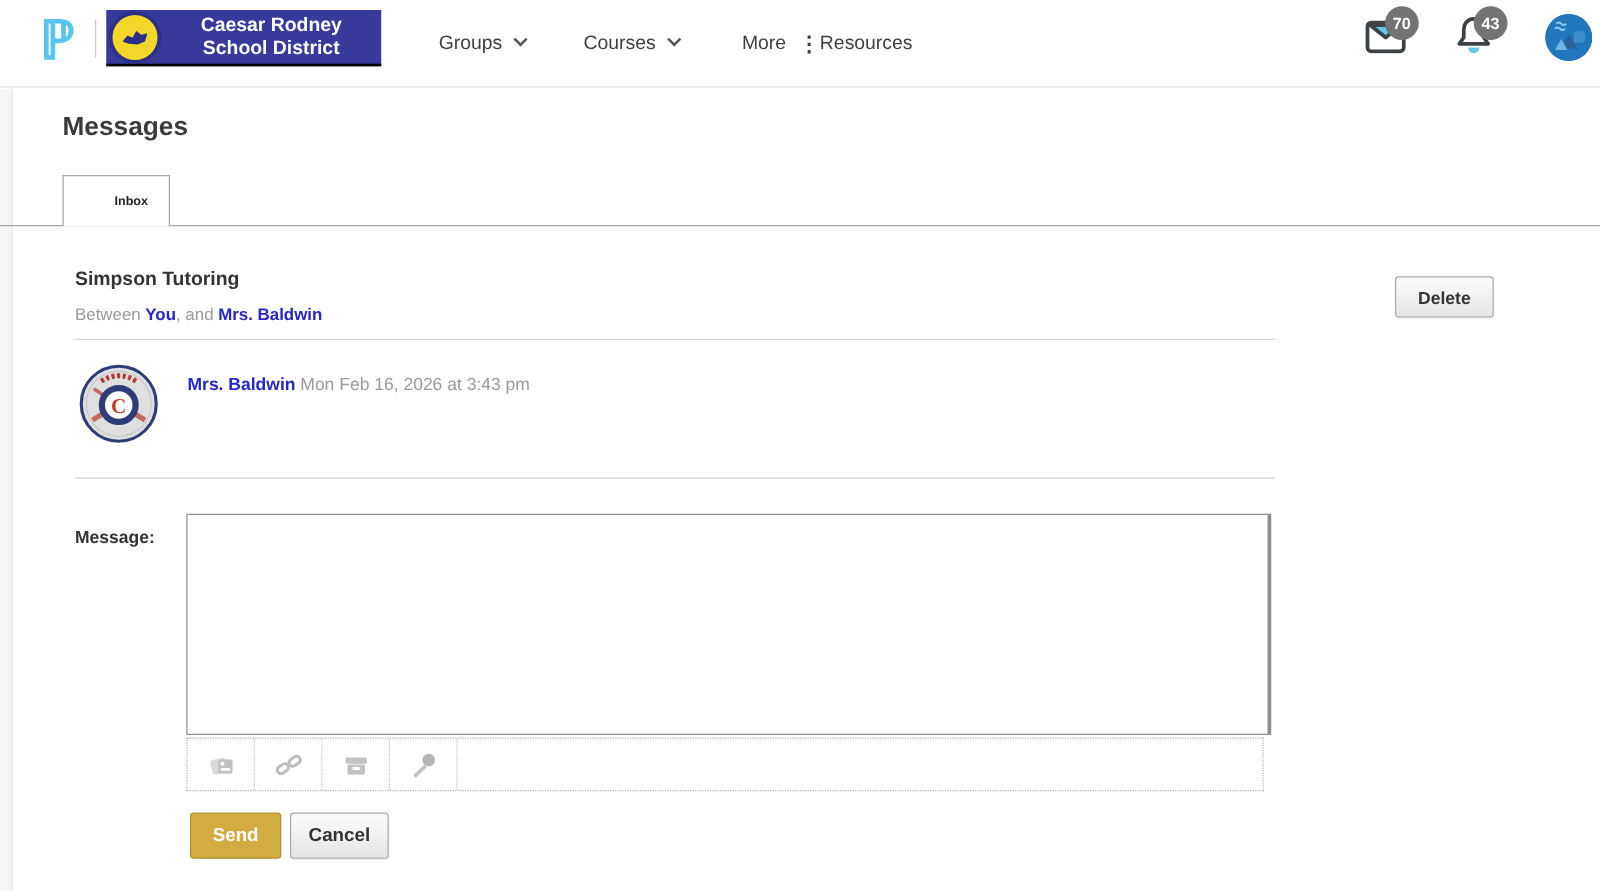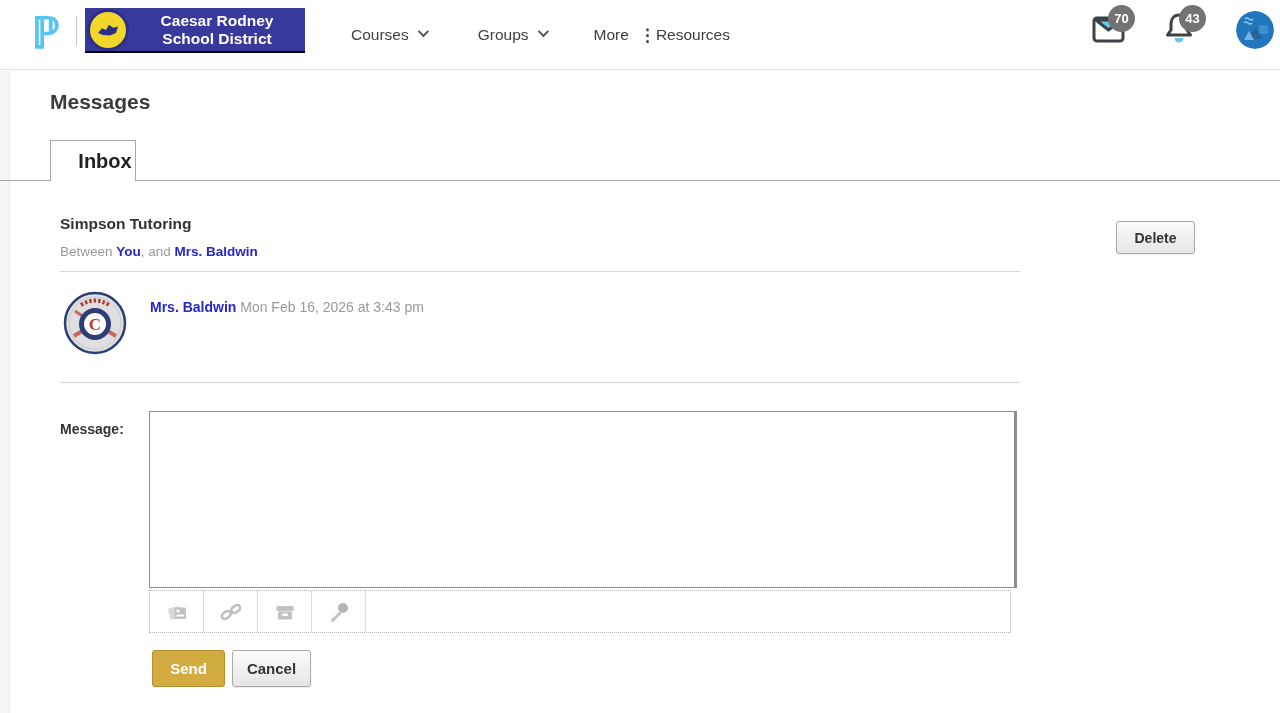--- a/index.html
+++ b/index.html
@@ -29,21 +29,21 @@
   .icon-wrap { position:absolute; cursor:pointer; }
   .badge { position:absolute; min-width:27px; height:27px; padding:0 5px; border-radius:14px; background:#737373; color:#fff;
            font-size:13px; font-weight:bold; display:flex; align-items:center; justify-content:center; }
   .avatar-btn { position:absolute; left:1236px; top:11px; width:38px; height:38px; border-radius:50%; overflow:hidden; cursor:pointer; }
 
   
   .left-strip { position:absolute; left:0; top:71px; width:10px; height:642px; background:#f5f5f5; border-right:1px solid #e9e9e9; }
   .page-title { position:absolute; left:50px; top:90px; font-size:21px; font-weight:bold; color:#3b3b3b; }
 
   .tabline { position:absolute; left:0; top:180px; width:1280px; height:1px; background:#a8a8a8; }
-  .tab { position:absolute; display:flex; align-items:center; justify-content:center; font-size:20px; font-weight:bold; cursor:pointer;padding-left:24px; }
+  .tab { position:absolute; display:flex; align-items:center; justify-content:center; font-size:10px; font-weight:bold; cursor:pointer;padding-left:24px; }
   .tab-active { left:50px; top:140px; width:86px; height:41px; background:#fff; border:1px solid #a8a8a8; border-bottom:none; color:#222; z-index:2; }
   .tab-inactive { left:138px; top:142px; width:162px; height:38px; background:linear-gradient(#f4f4f4,#e2e2e2); border:1px solid #a8a8a8; border-bottom:none; color:#3d3d3d; }
 
   
   .thread-title { position:absolute; left:60px; top:215px; font-size:15.5px; font-weight:bold; color:#333; }
   .between-line { position:absolute; left:60px; top:244px; font-size:13.5px; color:#999; }
   .link { color:#2626c9; font-weight:bold; text-decoration:none; cursor:pointer; }
   .btn-gray { background:linear-gradient(#fcfcfc,#e5e5e5); border:1px solid #a9a9a9; border-radius:3px; color:#333;
               font-weight:bold; font-family:"Liberation Sans",sans-serif; cursor:pointer; box-shadow:0 1px 1px rgba(0,0,0,.08); }
   .delete-btn { position:absolute; left:1116px; top:221px; width:79px; height:33px; font-size:14px; }
@@ -80,26 +80,26 @@
 
     <div class="district-banner">
       <div class="seal"></div>
       <div class="district-text">
         <div>Caesar Rodney</div>
         <div>School District</div>
       </div>
     </div>
 
     <div class="nav-links">
+      <div class="nav-item nav-gap-groups">
+        <span class="lbl">Groups</span>
+        <span class="caret"></span>
+      </div>
       <div class="nav-item nav-gap-courses">
         <span class="lbl">Courses</span>
-        <span class="caret"></span>
-      </div>
-      <div class="nav-item nav-gap-groups">
-        <span class="lbl">Groups</span>
         <span class="caret"></span>
       </div>
       <div class="nav-item">
         <span class="lbl">More</span>
         <span class="kebab">⋮</span>
       </div>
       <div class="nav-item nav-gap-resources">
         <span class="lbl">Resources</span>
       </div>
     </div>

